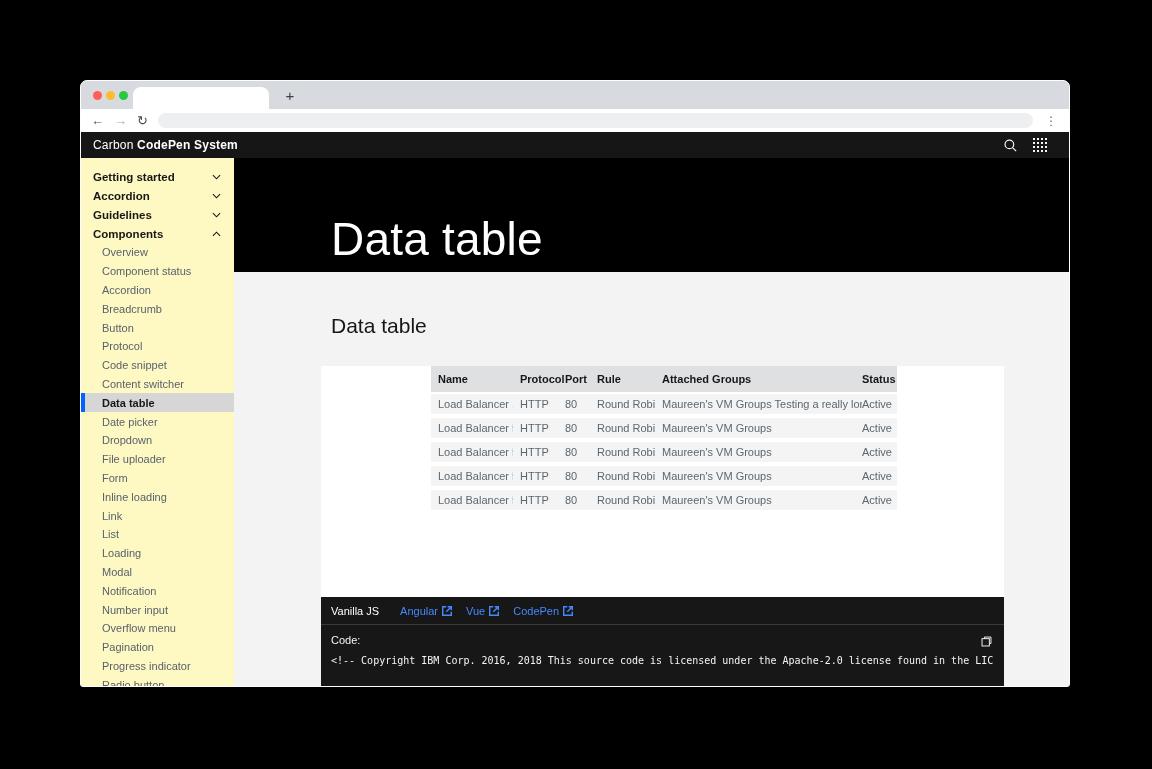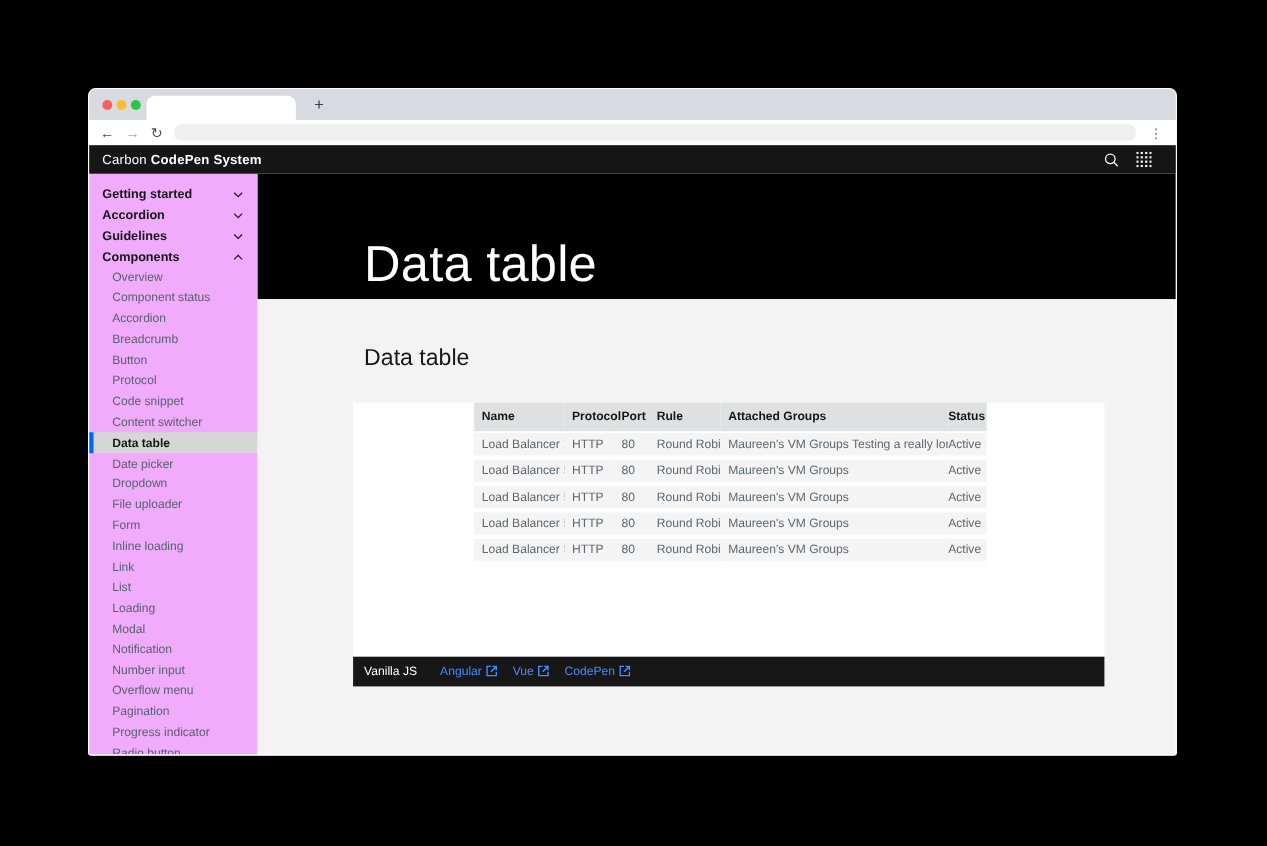--- a/index.html
+++ b/index.html
@@ -26,21 +26,21 @@
 
   
   .siteheader { height:26px; background:#161616; display:flex; align-items:center; padding:0 14px 0 12px; flex:none; }
   .brand { color:#fff; font-size:12px; letter-spacing:.2px; }
   .brand b { font-weight:700; }
   .headspacer { flex:1; }
   .hicon { width:30px; height:26px; display:flex; align-items:center; justify-content:center; cursor:pointer; }
 
   
   .bodyrow { flex:1; display:flex; overflow:hidden; }
-  .sidebar { width:153px; background:#f0abfc; padding-top:9px; flex:none; overflow:hidden; }
+  .sidebar { width:153px; background:#fef9c3; padding-top:9px; flex:none; overflow:hidden; }
   .navsec { height:19px; display:flex; align-items:center; justify-content:space-between;
     padding:0 13px 0 12px; cursor:pointer; }
   .navsec .lbl { font-size:11.5px; font-weight:700; color:#171717; }
   .chev { display:block; }
   .navitem { height:18.8px; display:flex; align-items:center; padding-left:21px;
     font-size:11px; color:#59616b; cursor:pointer; }
   .navitem.active { background:#d6d6d6; border-left:4px solid #0062ff; padding-left:17px;
     color:#171717; font-weight:700; }
 
   .main { flex:1; display:flex; flex-direction:column; overflow:hidden; }
@@ -57,21 +57,21 @@
   .demo-table { margin:28px 0 0 110px; width:466px; border-collapse:separate; border-spacing:0; table-layout:fixed; }
   .demo-table th { background:#dfe0e1; height:28px; font-size:11px; font-weight:700; color:#171717;
     text-align:left; padding-left:7px; border-bottom:2px solid #fff;margin-left:20px; }
   .demo-table td { background:#f4f4f4; height:24px; font-size:11px; color:#5b6770;
     padding-left:7px; border-bottom:4px solid #fff; white-space:nowrap; overflow:hidden; }
   .demo-table th.num, .demo-table td.num { text-align:right; padding-right:10px; padding-left:0; }
 
   .fwbar { margin-left:87px; width:683px; height:27px; background:#171717;
     display:flex; align-items:center; padding:12px 10px; }
   .fwlabel { color:#fff; font-size:11px; margin-right:21px; }
-  .fwlink { color:#4589ff; font-size:11px; display:flex; gap:4px;
+  .fwlink { color:#4589ff; font-size:11px; display:flex; align-items:center; gap:4px;
     margin-right:14px; cursor:pointer; text-decoration:none; }
   .codesec { margin-left:87px; width:683px; height:62px; background:#171717;
     border-top:1px solid #3a3a3a; position:relative; padding:9px 10px 0 10px; }
   .codelabel { color:#f4f4f4; font-size:11px; }
   .copybtn { position:absolute; right:11px; top:9px; cursor:pointer; }
   .codeline { margin-top:9px; font-family:"DejaVu Sans Mono","Liberation Mono",monospace;
     font-size:10px; color:#f4f4f4; white-space:nowrap; overflow:hidden; }
 </style>
 </head>
 <body>
@@ -272,16 +272,26 @@
           </a>
           <a class="fwlink">
             <span>CodePen</span>
             <svg width="10" height="10" viewBox="0 0 14 14" fill="#4589ff">
                 <path d="M12 12H2V2h4V0H0v14h14V8h-2z"></path>
                 <path d="M8 0v2h2.6L5.3 7.3l1.4 1.4L12 3.4V6h2V0z"></path>
               </svg>
           </a>
         </div>
 
+        <div class="codesec">
+          <div class="codelabel">Code:</div>
+          <div class="copybtn">
+            <svg width="13" height="13" viewBox="0 0 16 16" fill="none" stroke="#f4f4f4" stroke-width="1.2">
+              <rect x="2.5" y="4.5" width="9" height="9"></rect>
+              <path d="M5.5 4.5v-2h8v8h-2"></path>
+            </svg>
+          </div>
+          <div class="codeline">&lt;!-- Copyright IBM Corp. 2016, 2018 This source code is licensed under the Apache-2.0 license found in the LICENSE file in the roo</div>
+        </div>
       </div>
     </div>
   </div>
 </div>
 
 </body></html>

